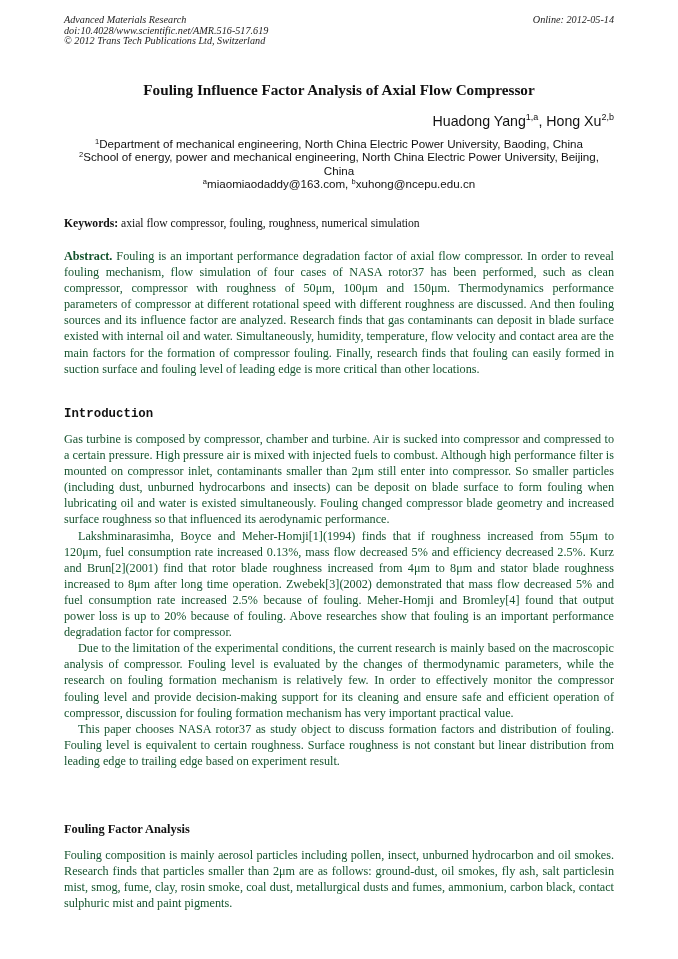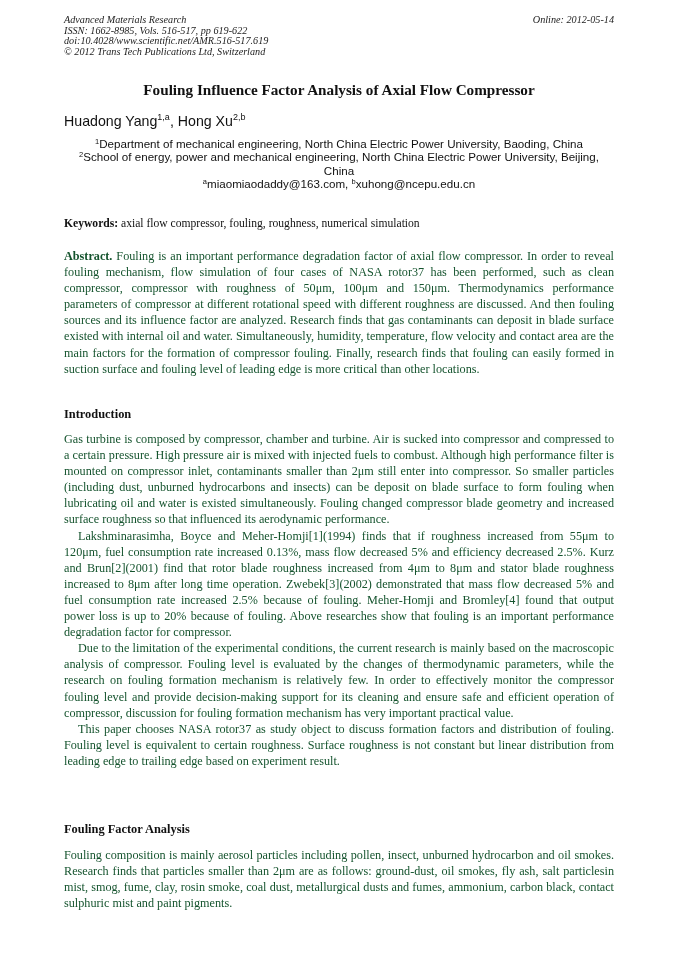--- a/index.html
+++ b/index.html
@@ -18,21 +18,21 @@
     }
     .header .online { position: absolute; right: 0; top: 0; }
 
     .title {
       position: absolute; top: 81px; left: 64px; width: 550px;
       text-align: center; font-family: Liberation Serif, serif;
       font-weight: bold; font-size: 15.2px; color: #111;
     }
     .authors {
       position: absolute; top: 113px; left: 64px; width: 550px;
-      text-align: left; font-family: "Liberation Sans", sans-serif;
+      text-align: right; font-family: "Liberation Sans", sans-serif;
       font-size: 14.2px; color: #111;
     }
     .authors sup { font-size: 9px; vertical-align: 6px; line-height: 0; }
     .affil {
       position: absolute; top: 137px; left: 64px; width: 550px;
       text-align: center; font-family: "Liberation Sans", sans-serif;
       font-size: 11.6px; line-height: 13.4px; color: #111;
     }
     .affil sup { font-size: 7.5px; vertical-align: 4px; line-height: 0; }
 
@@ -45,35 +45,34 @@
     .body-text {
       font-family: "Liberation Serif", serif; font-size: 12.2px;
       line-height: 16.1px; text-align: justify; color: #14532d;
       position: absolute; left: 64px; width: 550px;
     }
     .body-text p { margin: 0; }
     .body-text p.indent { text-indent: 14px; }
     .abstract { top: 248px; }
     .intro-h {
       position: absolute; top: 407px; left: 64px;
-      font-family: Liberation Serif, serif; font-weight: bold; font-size: 12.4px; color: #111;
+      font-family: Liberation Mono, monospace; font-weight: bold; font-size: 12.4px; color: #111;
     }
     .intro { top: 431px; }
     .fsa-h {
       position: absolute; top: 822px; left: 64px;
       font-family: "Liberation Serif", serif; font-weight: bold; font-size: 12.4px; color: #111;
     }
     .fsa { top: 847px; }
   </style>
 </head>
 <body>
 
 <div class="header">
   <div>Advanced Materials Research</div>
-  <div>ISSN: 1662-8985, Vols. 516-517, pp 619-622</div>
   <div>doi:10.4028/www.scientific.net/AMR.516-517.619</div>
   <div>© 2012 Trans Tech Publications Ltd, Switzerland</div>
   <div class="online">Online: 2012-05-14</div>
 </div>
 
 <div class="title">Fouling Influence Factor Analysis of Axial Flow Compressor</div>
 
 <div class="authors">
   <span>Huadong Yang</span><sup>1,a</sup><span>, </span><span>Hong Xu</span><sup>2,b</sup>
 </div>

